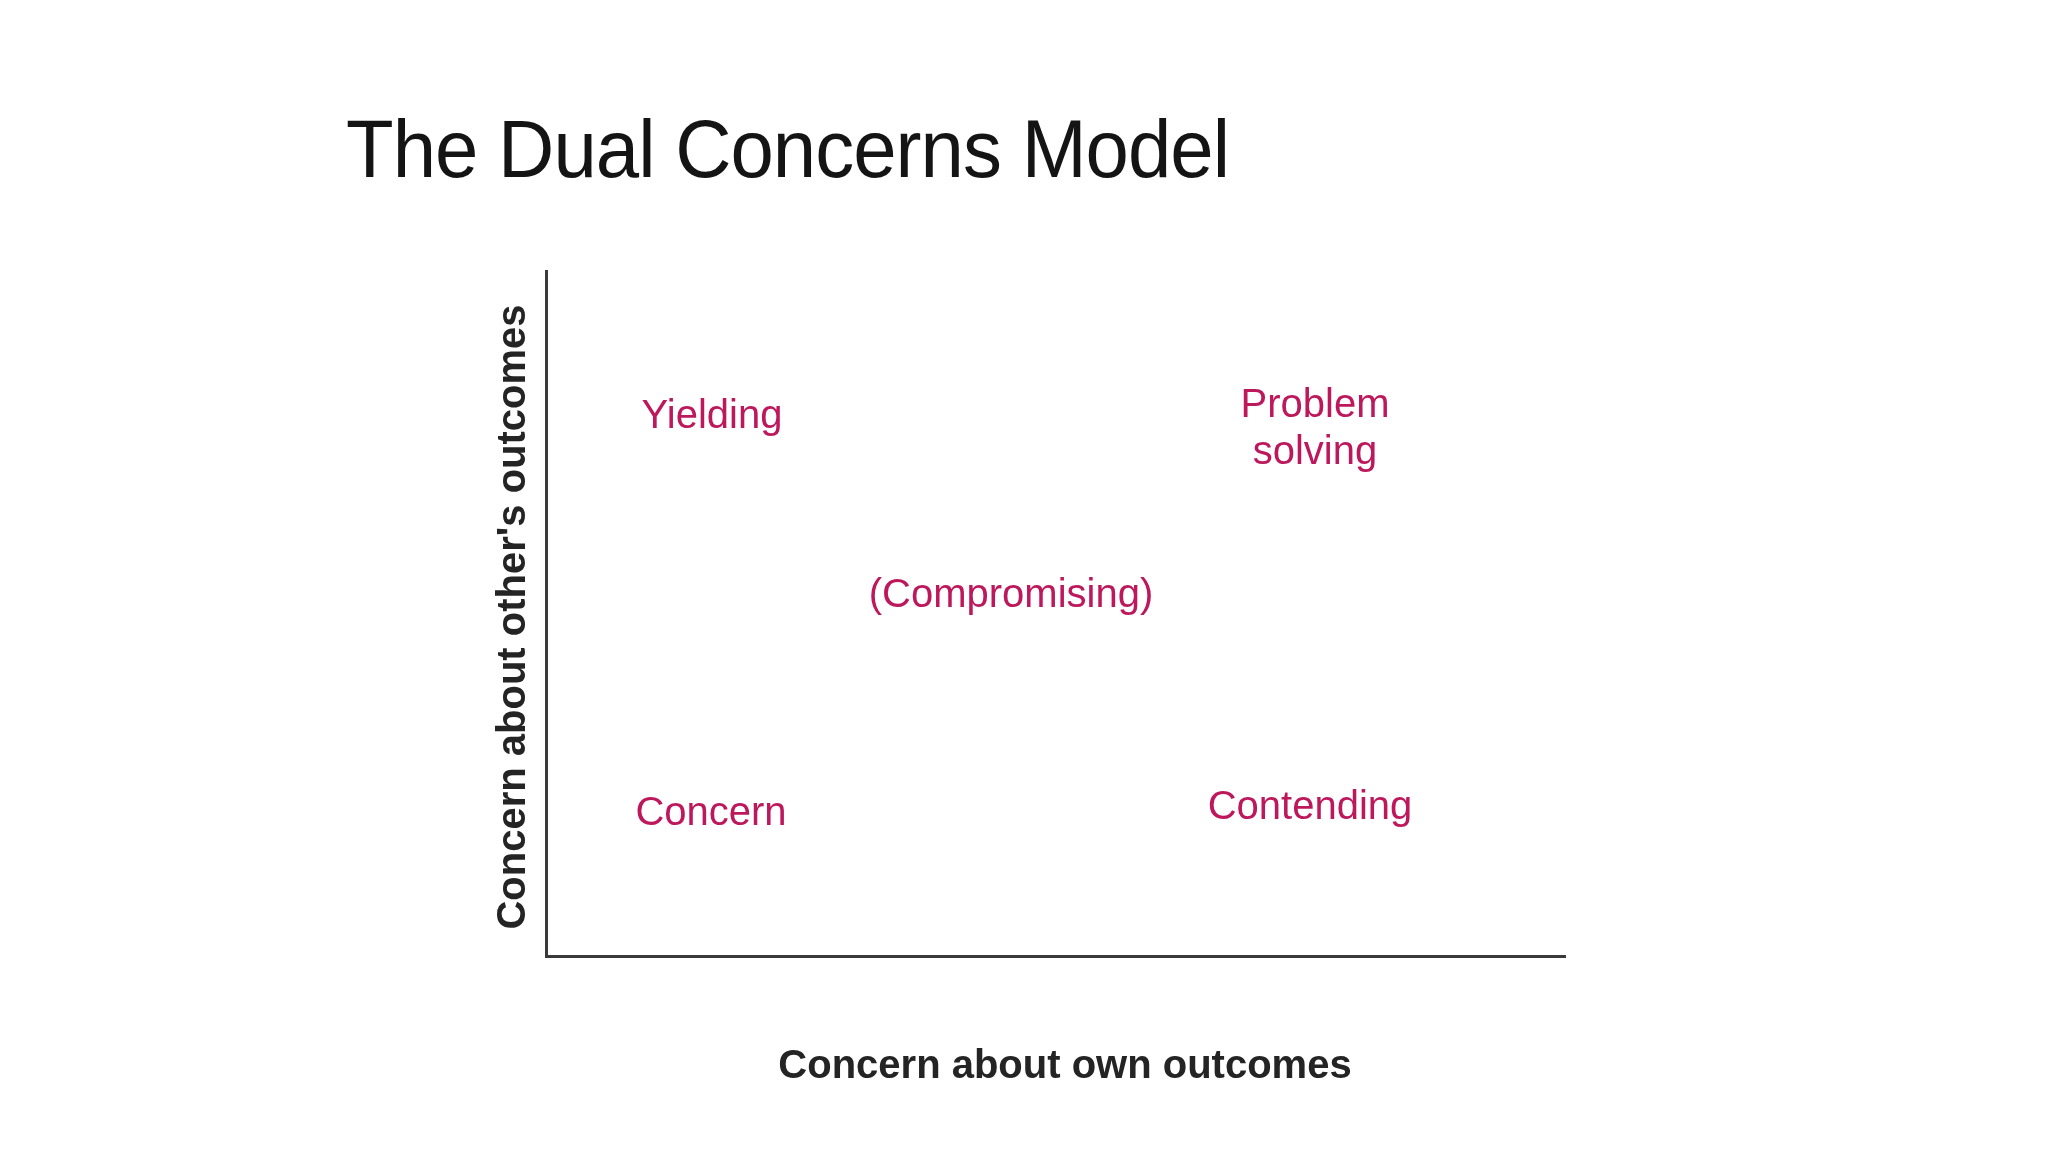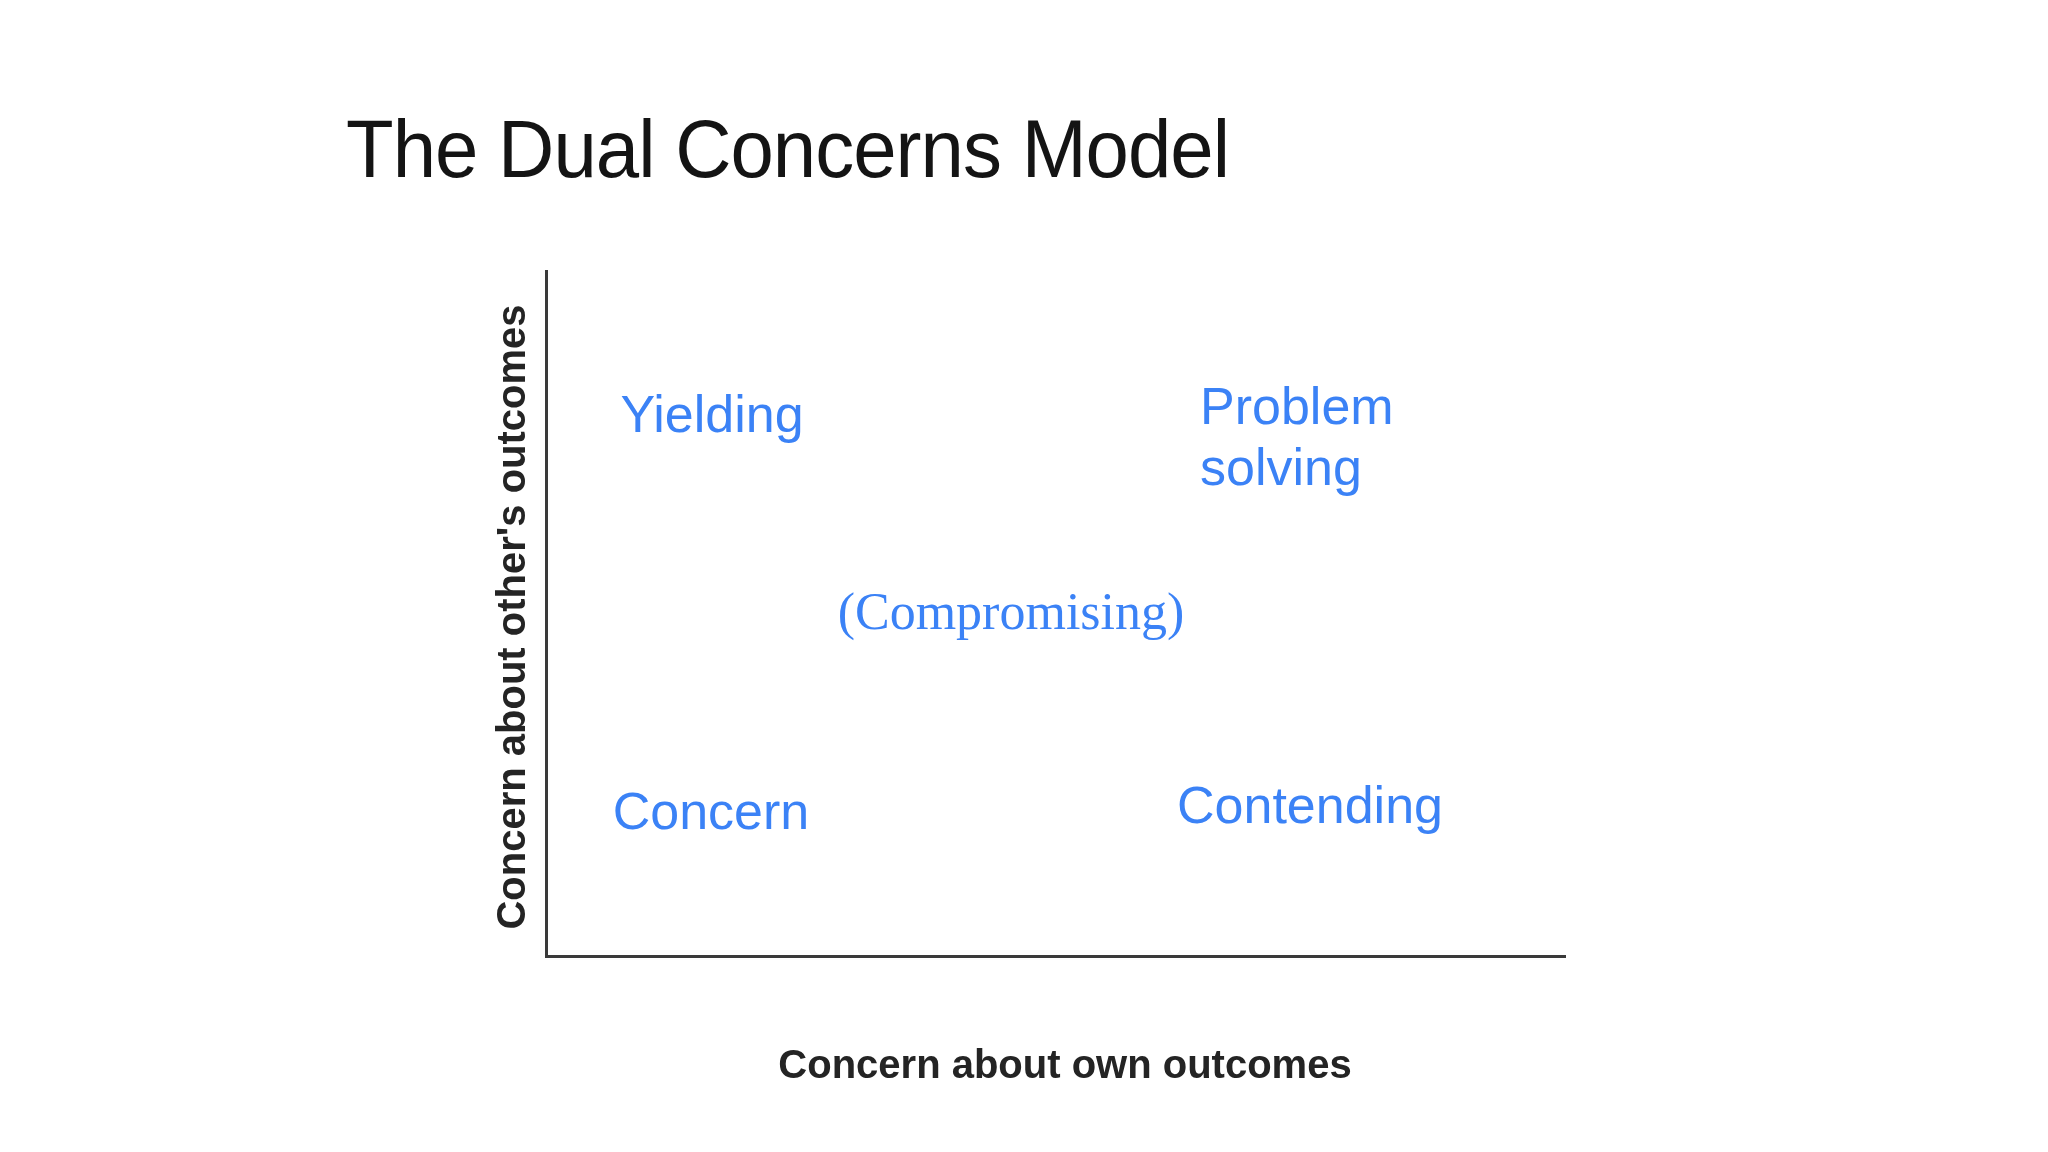--- a/index.html
+++ b/index.html
@@ -66,30 +66,31 @@
   }
   .y-axis-label {
     left: 511px;
     top: 617px;
     transform: translate(-50%, -50%) rotate(-90deg);
   }
 
   
   .quad-label {
     position: absolute;
-    font-size: 52px;
+    font-size: 40px;
     font-weight: 400;
-    color: #3b82f6;
+    color: #be185d;
     transform: translate(-50%, -50%);
+    text-align: center;
     white-space: nowrap;
     line-height: 1.18;
   }
   .quad-top-left      { left: 712px;  top: 415px; }
-  .quad-top-right     { left: 1315px; top: 437px; white-space: normal; width: 230px; }
-  .quad-center        { left: 1011px; top: 612px; font-family: Liberation Serif, serif; }
+  .quad-top-right     { left: 1315px; top: 427px; white-space: normal; width: 230px; }
+  .quad-center        { left: 1011px; top: 594px; }
   .quad-bottom-left   { left: 711px;  top: 812px; }
   .quad-bottom-right  { left: 1310px; top: 806px; }
 </style>
 </head>
 <body>
 
 <div class="slide">
 
   <h1 class="slide-title">The Dual Concerns Model</h1>
 

